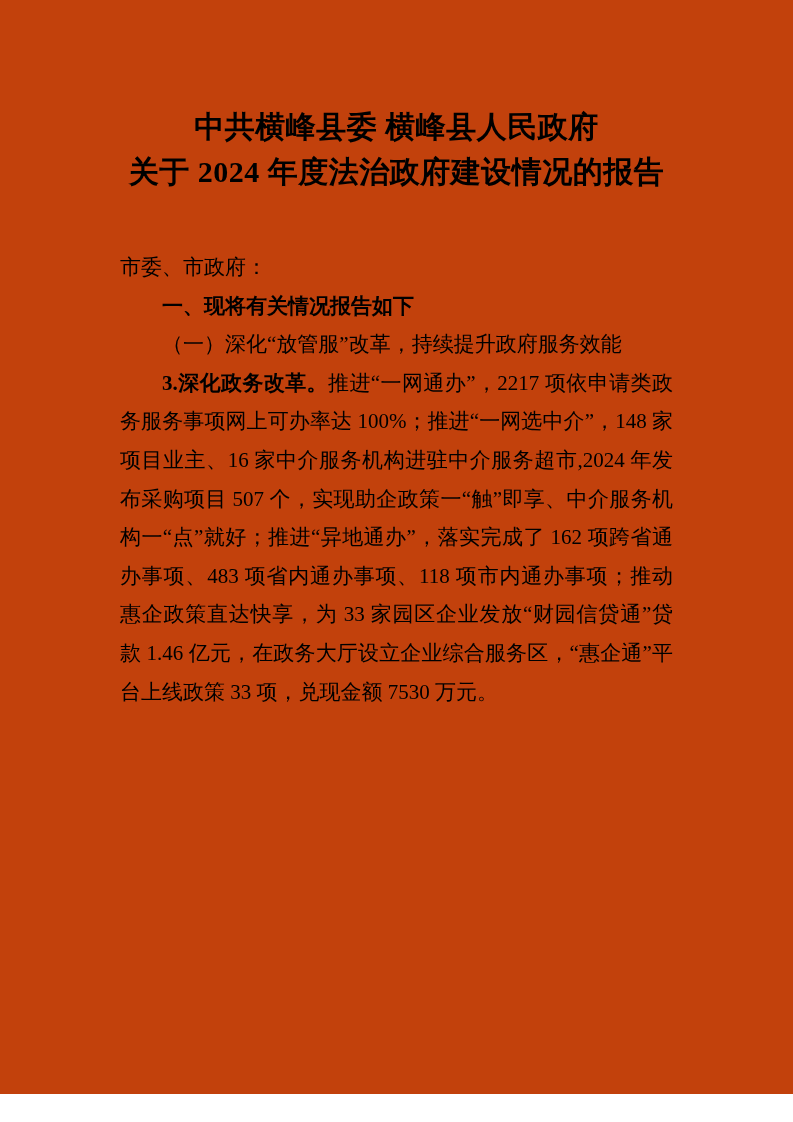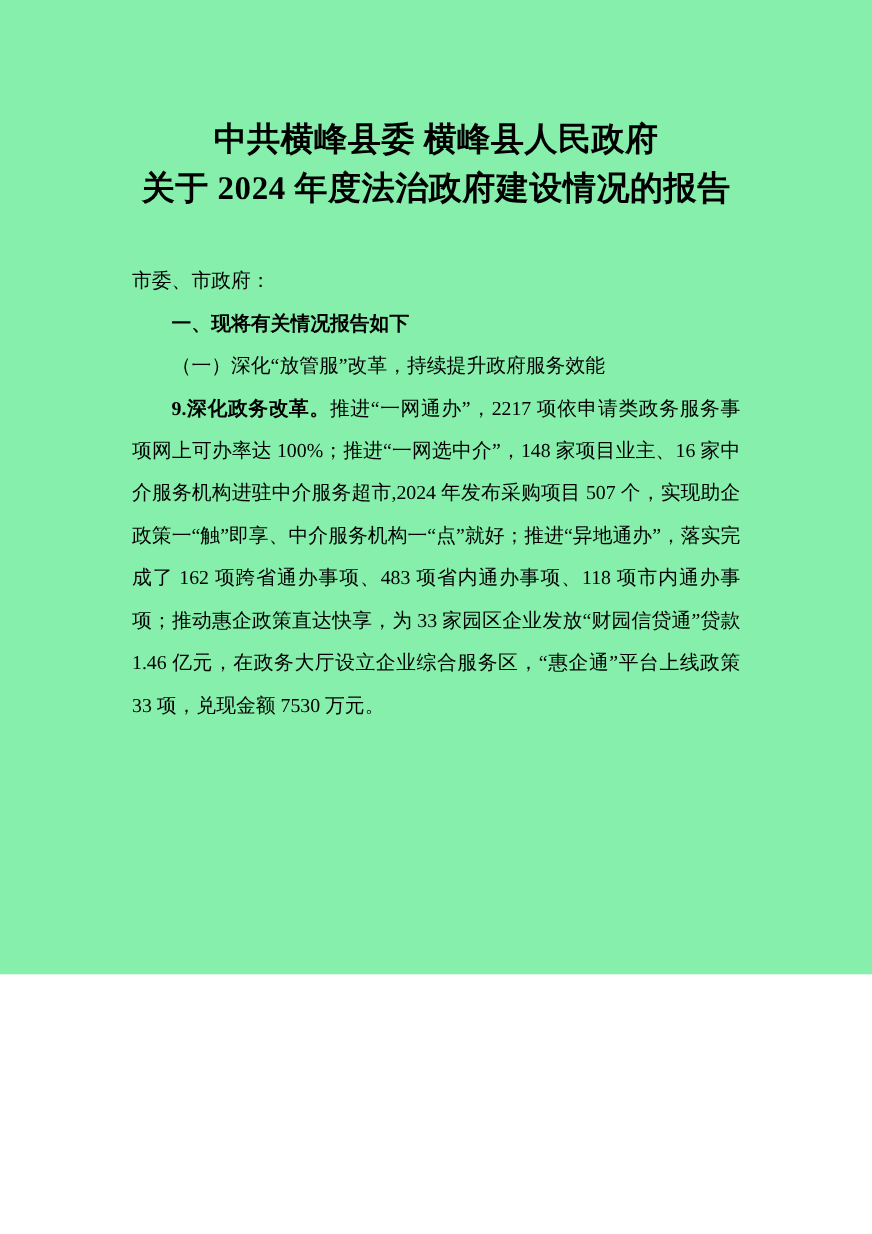--- a/index.html
+++ b/index.html
@@ -3,39 +3,39 @@
 <meta charset="utf-8">
 <style>
   html, body {
     margin: 0;
     padding: 0;
     background: #ffffff;
   }
   .page {
     position: relative;
     width: 793px;
-    height: 886px;
+    height: 1094px;
     margin: 0 auto;
-    background: #86efac;
+    background: #c2410c;
     overflow: hidden;
     box-sizing: border-box;
     padding: 104px 120px 0 120px;
     color: #000000;
     font-family: "Liberation Serif", "DejaVu Serif", serif;
   }
   .doc-title {
     text-align: center;
     font-weight: bold;
     font-size: 30px;
     line-height: 45px;
     letter-spacing: 0.5px;
   }
   .doc-body {
-    margin-top: 42px;
-    font-size: 18px;
+    margin-top: 54px;
+    font-size: 21px;
     line-height: 38.6px;
     text-align: justify;
     text-justify: inter-ideograph;
   }
   .doc-body p {
     margin: 0;
     padding: 0;
   }
   .para {
     text-indent: 2em;
@@ -67,18 +67,18 @@
   <div class="doc-body">
 
     <p class="salutation">市委、市政府：</p>
 
 
     <p class="para heading-1">一、现将有关情况报告如下</p>
 
     <p class="para heading-2">（一）深化“放管服”改革，持续提升政府服务效能</p>
 
     <p class="para">
-      <span class="lead">9.深化政务改革。</span><span>推进“一网通办”，2217 项依申请类政务服务事项网上可办率达 100%；推进“一网选中介”，148 家项目业主、16 家中介服务机构进驻中介服务超市,2024 年发布采购项目 507 个，实现助企政策一“触”即享、中介服务机构一“点”就好；推进“异地通办”，落实完成了 162 项跨省通办事项、483 项省内通办事项、118 项市内通办事项；推动惠企政策直达快享，为 33 家园区企业发放“财园信贷通”贷款 1.46 亿元，在政务大厅设立企业综合服务区，“惠企通”平台上线政策 33 项，兑现金额 7530 万元。</span>
+      <span class="lead">3.深化政务改革。</span><span>推进“一网通办”，2217 项依申请类政务服务事项网上可办率达 100%；推进“一网选中介”，148 家项目业主、16 家中介服务机构进驻中介服务超市,2024 年发布采购项目 507 个，实现助企政策一“触”即享、中介服务机构一“点”就好；推进“异地通办”，落实完成了 162 项跨省通办事项、483 项省内通办事项、118 项市内通办事项；推动惠企政策直达快享，为 33 家园区企业发放“财园信贷通”贷款 1.46 亿元，在政务大厅设立企业综合服务区，“惠企通”平台上线政策 33 项，兑现金额 7530 万元。</span>
     </p>
 
 
   </div>
 </div>
 
 </body></html>

